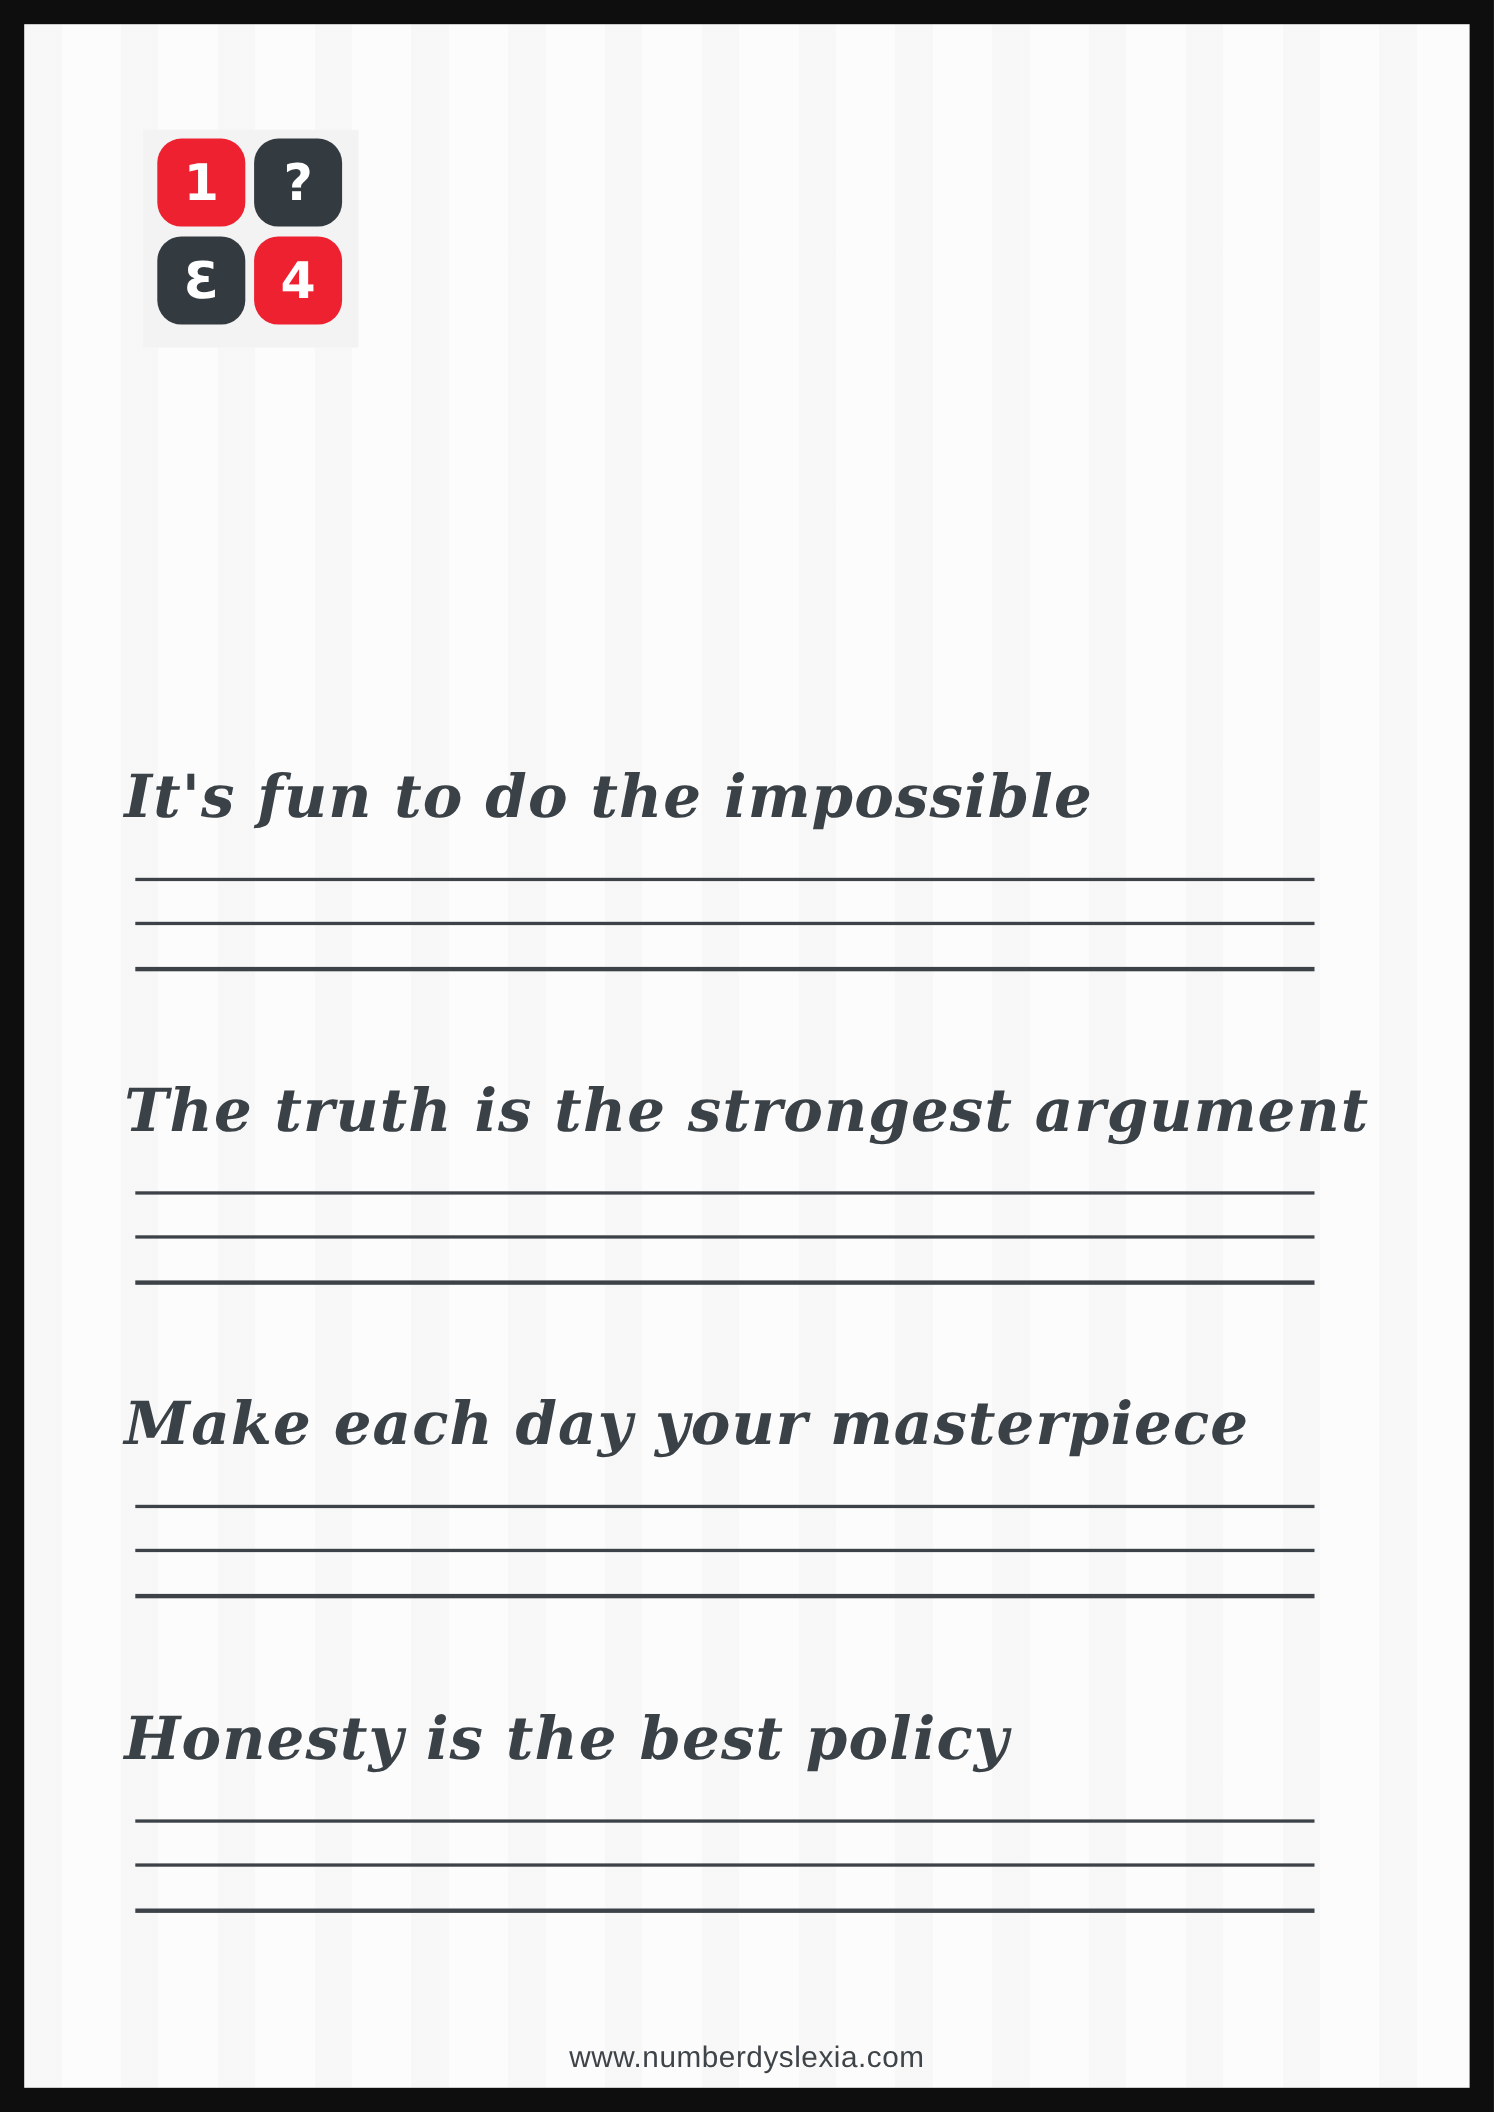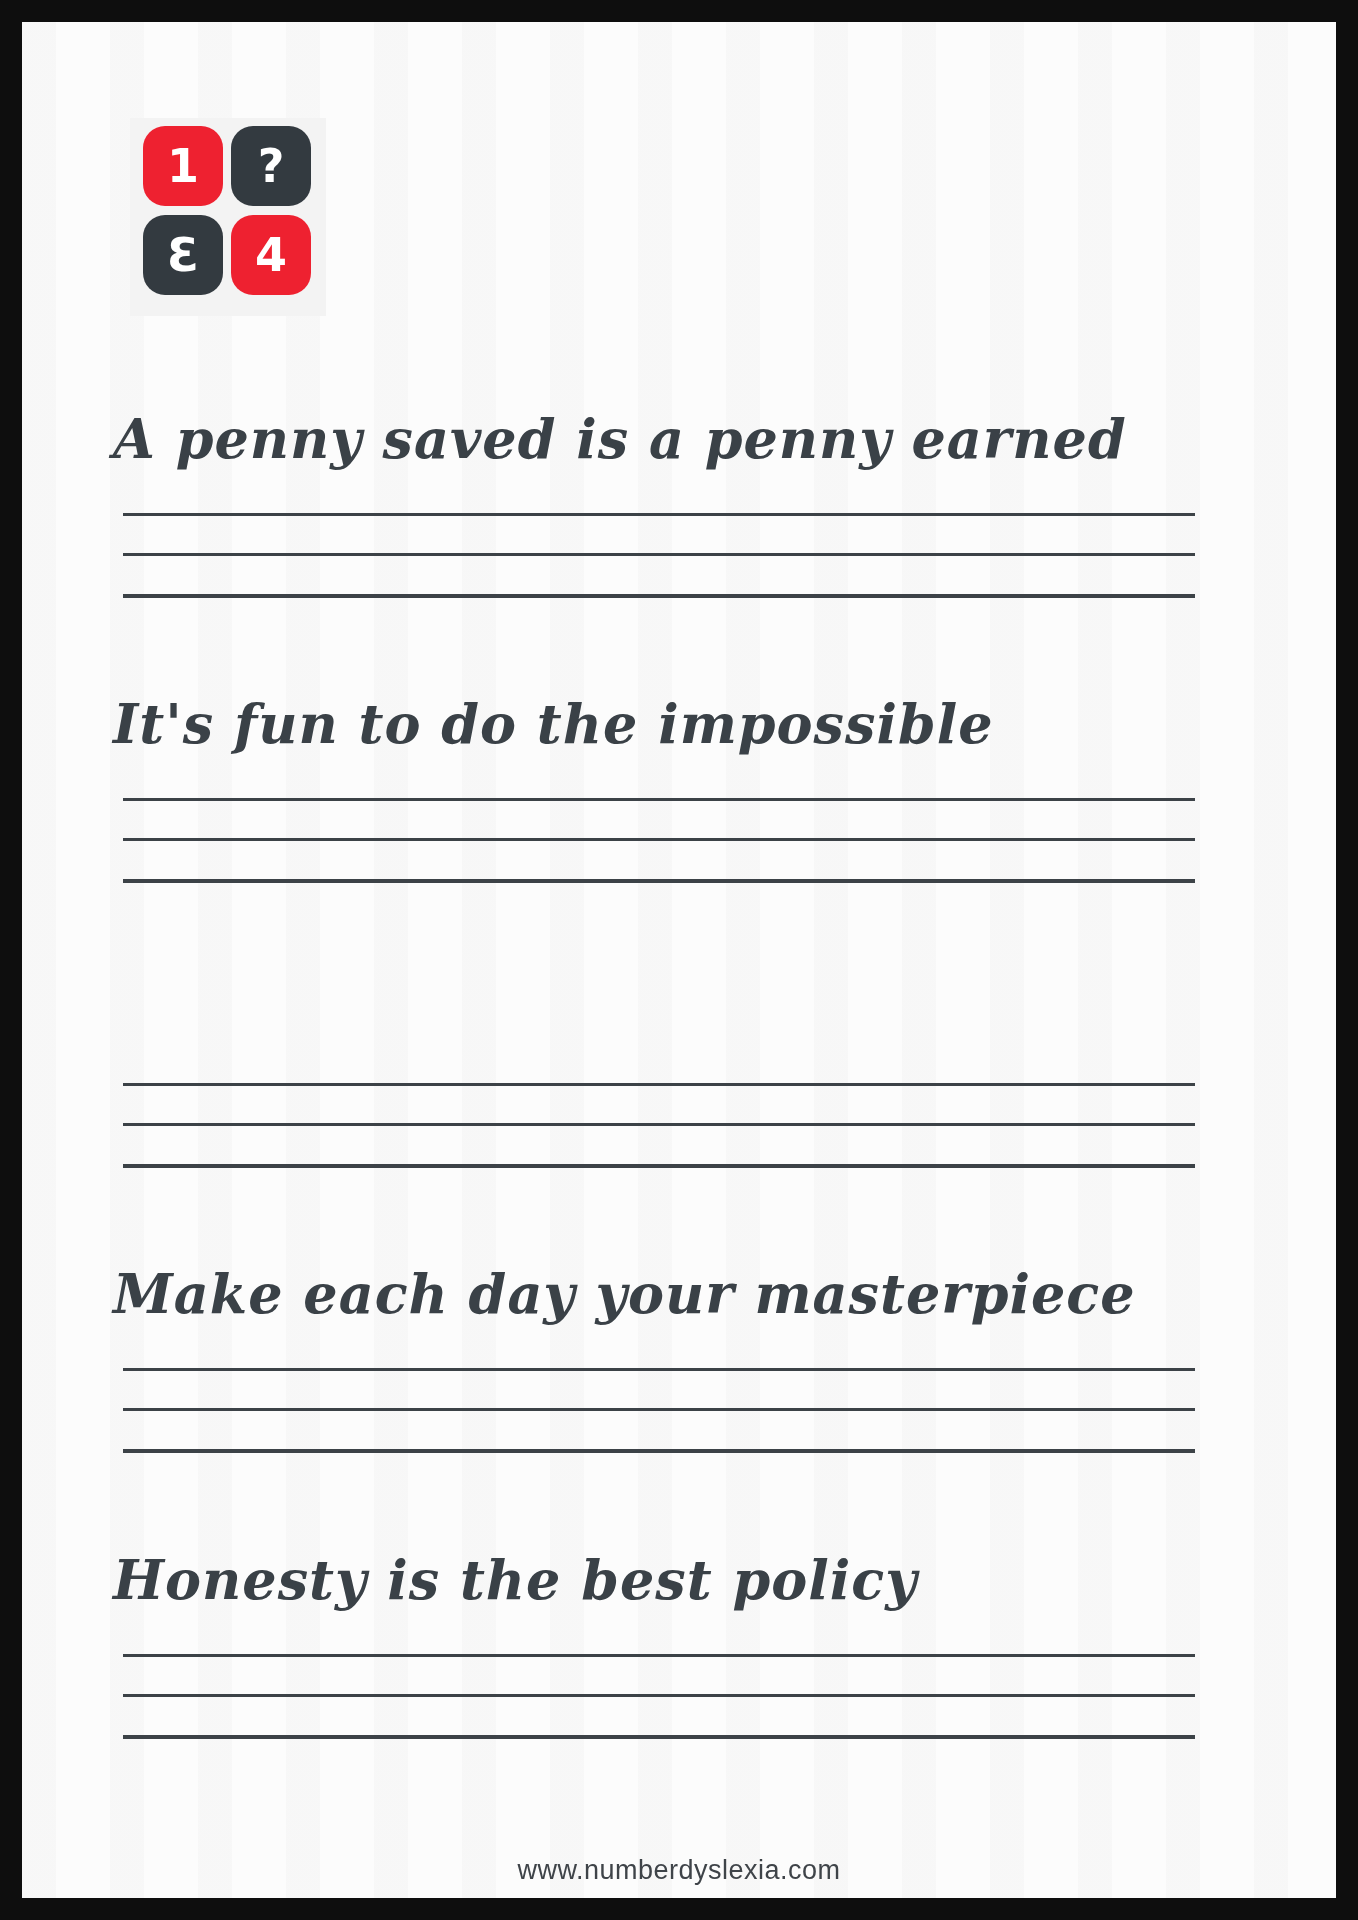--- a/index.html
+++ b/index.html
@@ -106,35 +106,30 @@
     <div class="logo-grid">
       <div class="tile red">1</div>
       <div class="tile dark">?</div>
       <div class="tile dark">Ɛ</div>
       <div class="tile red">4</div>
     </div>
 
 
     <div class="footer">www.numberdyslexia.com</div>
 
-      <div class="quote-block" style="top: 385px;">
-        <div class="phrase">A penny saved is a penny earned</div>
-        <div class="practice-line l1"></div>
-        <div class="practice-line l2"></div>
-        <div class="practice-line l3"></div>
-      </div>
 
       <div class="quote-block" style="top: 670px; padding-left: 28px;">
         <div class="phrase">It's fun to do the impossible</div>
         <div class="practice-line l1"></div>
         <div class="practice-line l2"></div>
         <div class="practice-line l3"></div>
       </div>
 
       <div class="quote-block" style="top: 955px;">
+        <div class="phrase">The truth is the strongest argument</div>
         <div class="practice-line l1"></div>
         <div class="practice-line l2"></div>
         <div class="practice-line l3"></div>
       </div>
 
       <div class="quote-block" style="top: 1240px;">
         <div class="phrase">Make each day your masterpiece</div>
         <div class="practice-line l1"></div>
         <div class="practice-line l2"></div>
         <div class="practice-line l3"></div>

